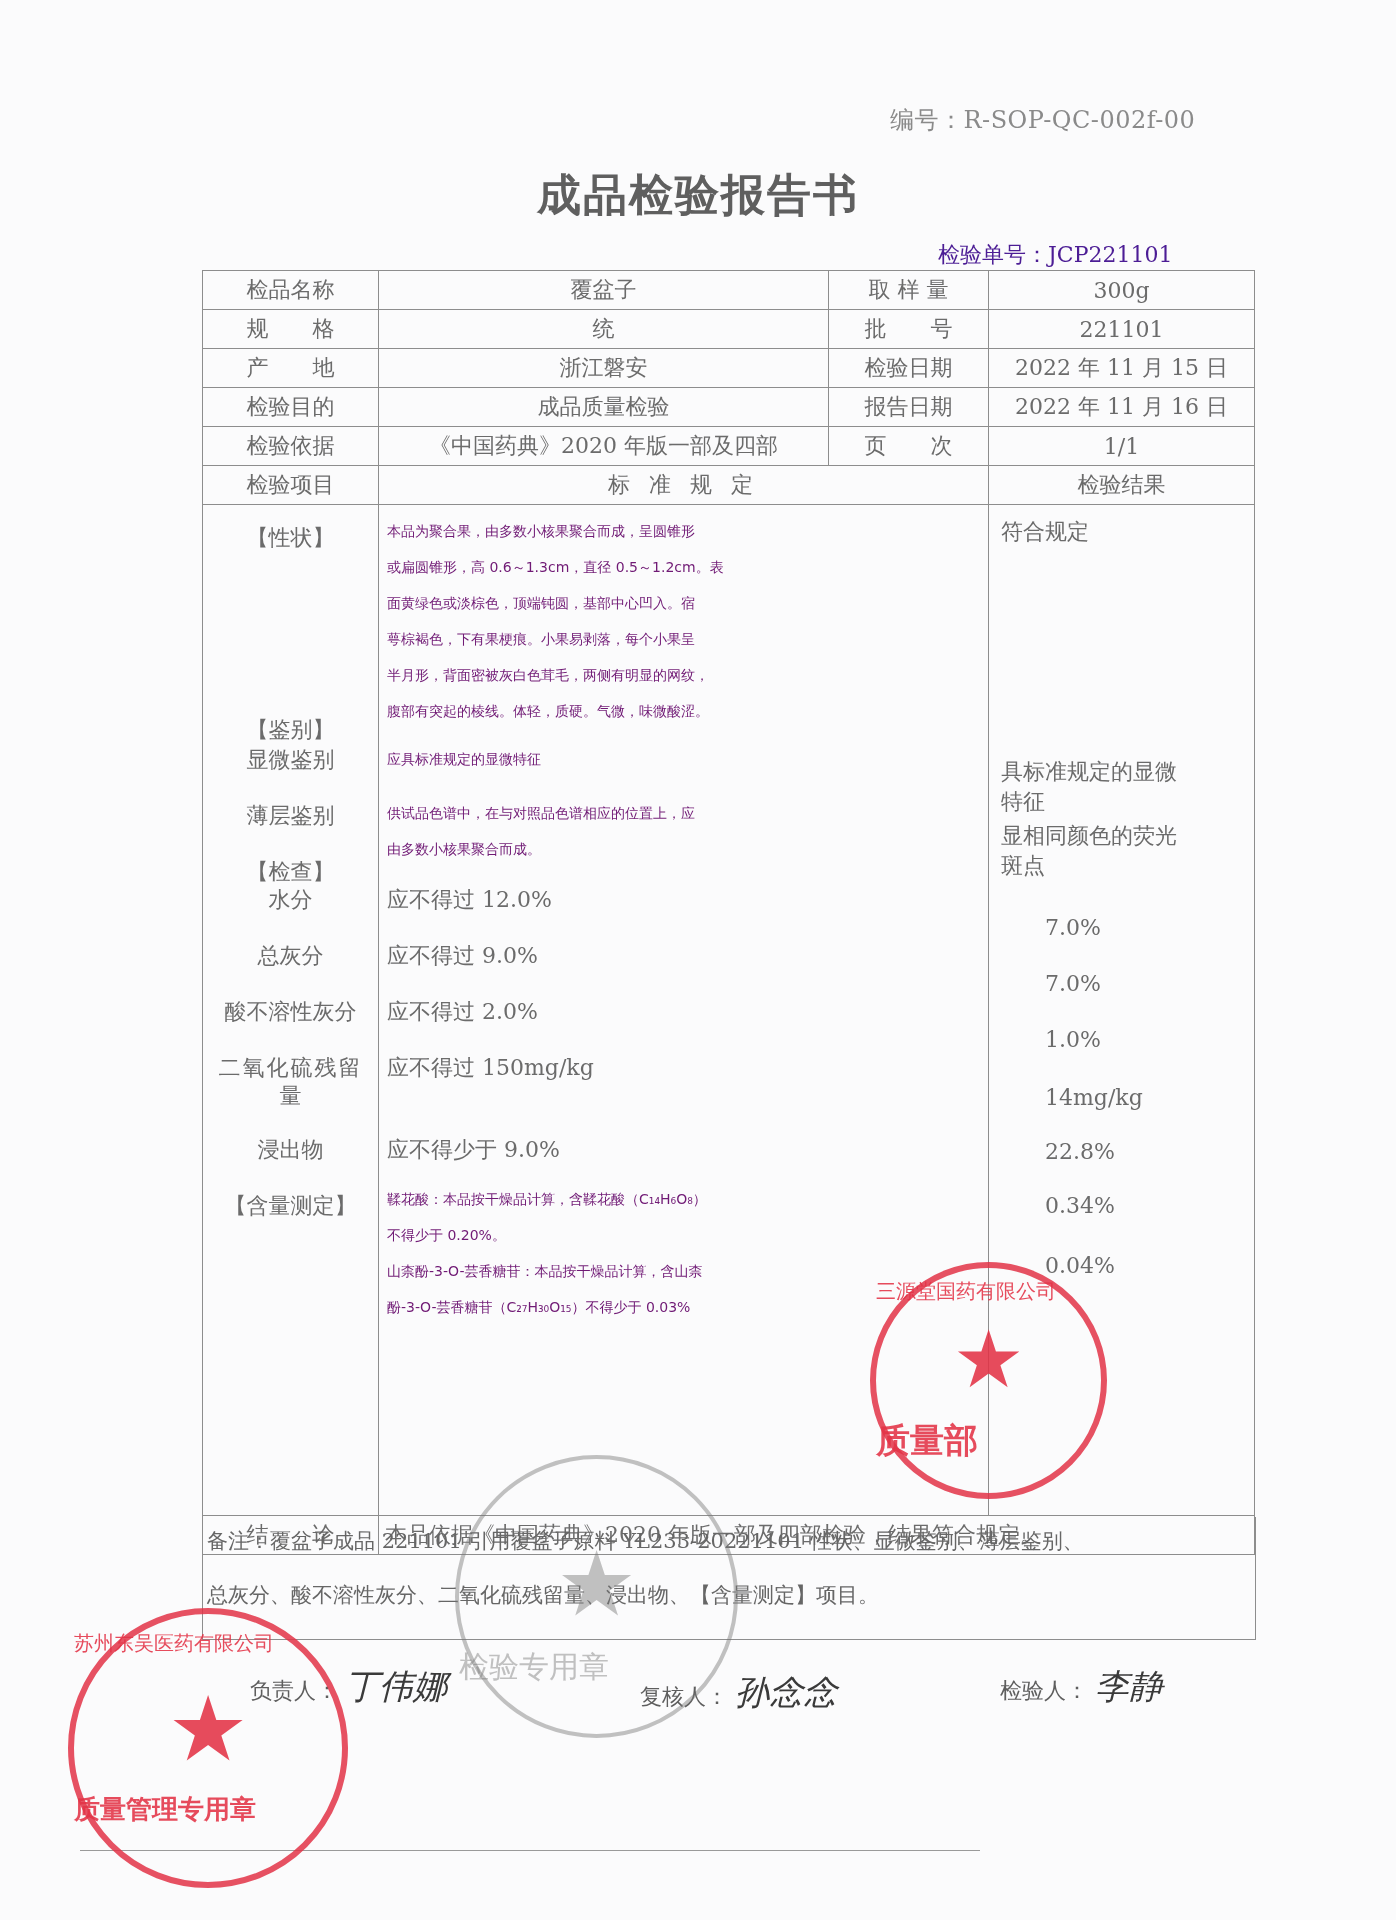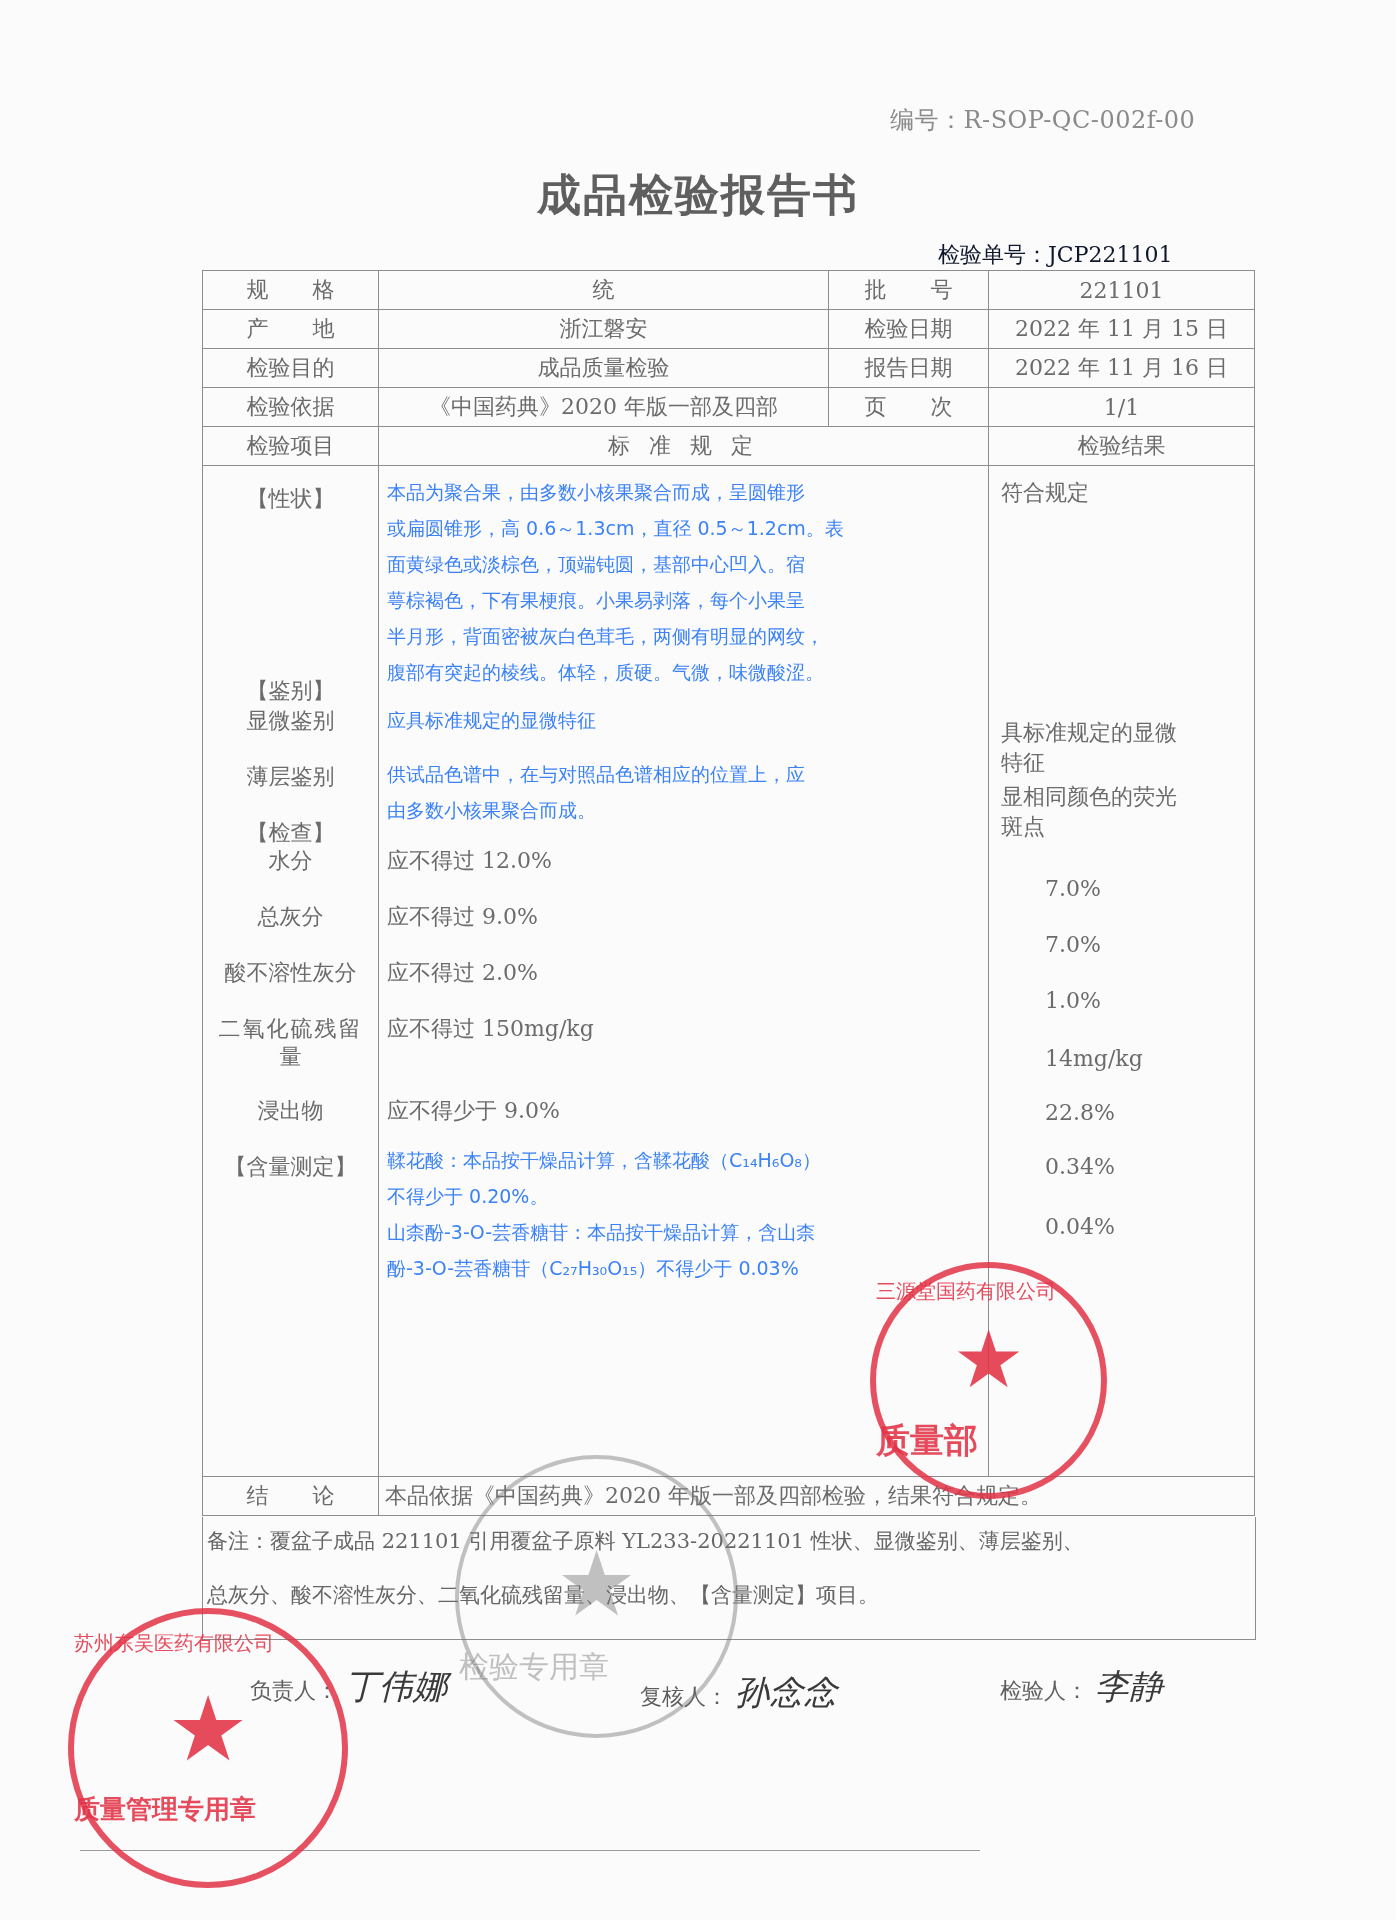--- a/index.html
+++ b/index.html
@@ -4,33 +4,33 @@
 <style>
   html, body { margin:0; padding:0; }
   body {
     width:1396px; height:1920px; position:relative; overflow:hidden;
     background:#fbfbfc;
     font-family:"DejaVu Serif","Liberation Serif",serif;
     color:#6a6a6a;
   }
   .doc-no { position:absolute; left:890px; top:104px; font-size:24px; color:#8a8a8a; letter-spacing:0.5px; }
   .title { position:absolute; left:0; width:1396px; top:166px; text-align:center; font-size:44px; font-family:"DejaVu Sans","Liberation Sans",sans-serif; font-weight:bold; color:#5f5f5f; letter-spacing:2px; }
-  .report-no { position:absolute; left:938px; top:240px; font-size:22px; color:#0f172a; }
+  .report-no { position:absolute; left:938px; top:240px; font-size:22px; color:#4c1d95; }
 
   table.grid {
     position:absolute; left:202px; top:270px; width:1052px;
     border-collapse:collapse; table-layout:fixed;
     font-size:22px; color:#6b6b6b;
   }
   table.grid td { border:1.5px solid #8d8d8d; padding:0 6px; vertical-align:middle; }
   .hdr td { height:38px; text-align:center; }
   .cell-inner { position:relative; }
 
   .abs { position:absolute; }
-  .stdtext { font-family:"DejaVu Sans","Liberation Sans",sans-serif; font-size:19px; line-height:36px; color:#3b82f6; }
+  .stdtext { font-family:"DejaVu Sans","Liberation Sans",sans-serif; font-size:14px; line-height:36px; color:#701a75; }
   .serif { font-family:"DejaVu Serif","Liberation Serif",serif; }
   .remark { position:absolute; left:202px; top:1517px; width:1052px; height:122px; border:1.5px solid #8d8d8d; border-top:none; font-size:21px; color:#666; }
   .remark .l1 { position:absolute; left:4px; top:10px; white-space:nowrap; }
   .remark .l2 { position:absolute; left:4px; top:64px; white-space:nowrap; }
 
   .sig { position:absolute; font-size:22px; color:#5e5e5e; }
   .hand { font-family:"DejaVu Serif",serif; font-style:italic; color:#3a3a3a; font-size:34px; }
   .bottom-line { position:absolute; left:80px; top:1850px; width:900px; height:1px; background:#9a9a9a; }
 
   .stamp { position:absolute; border-radius:50%; pointer-events:none; }
@@ -47,20 +47,26 @@
 <div class="report-no">检验单号：JCP221101</div>
 
 <table class="grid">
   <colgroup>
     <col style="width:176px">
       <col style="width:450px">
       <col style="width:160px">
       <col style="width:266px">
   </colgroup>
   <tbody>
+      <tr class="hdr">
+    <td>检品名称</td>
+    <td>覆盆子</td>
+    <td>取 样 量</td>
+    <td>300g</td>
+  </tr>
   <tr class="hdr">
     <td>规　　格</td>
     <td>统</td>
     <td>批　　号</td>
     <td>221101</td>
   </tr>
   <tr class="hdr">
     <td>产　　地</td>
     <td>浙江磐安</td>
     <td>检验日期</td>

